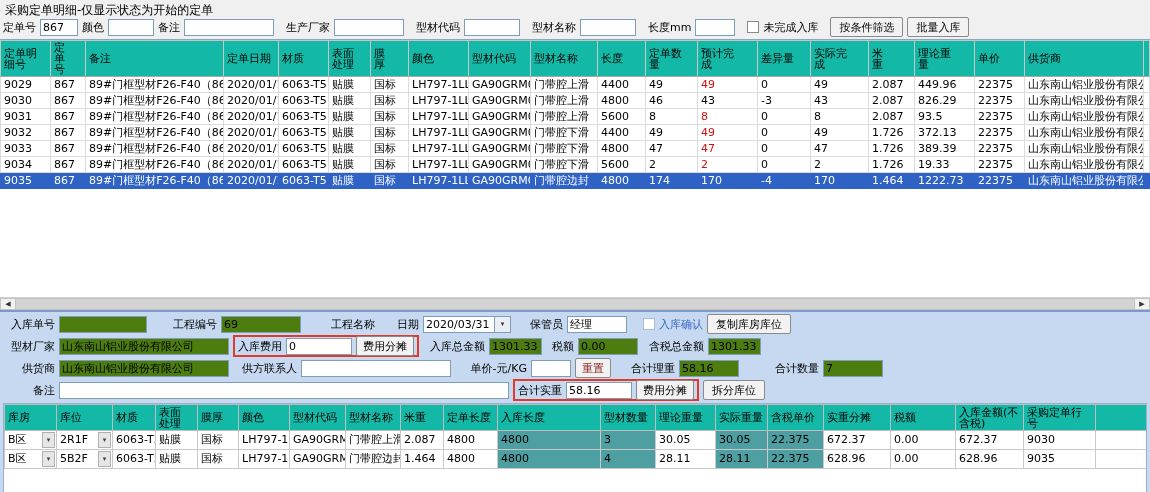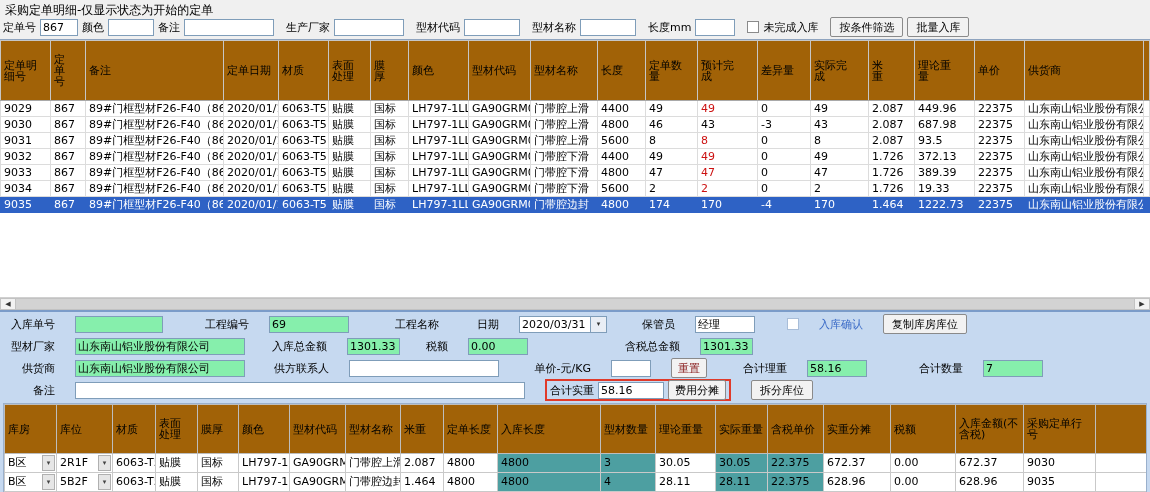--- a/index.html
+++ b/index.html
@@ -4,54 +4,54 @@
 <style>
   * { box-sizing: border-box; margin: 0; padding: 0; }
   html,body { width:1150px; height:492px; overflow:hidden; }
   body { font-family:"DejaVu Sans", sans-serif; font-size:11px; color:#000; background:#f0f0f0; }
 
   .top-title { height:15px; padding:2px 5px 0; font-size:12px; }
 
   .filter-bar { height:25px; display:flex; align-items:center; padding:0 3px; gap:4px; border-bottom:1px solid #8fa4bf; }
   .lbl { white-space:nowrap; }
   .txt { height:17px; border:1px solid #7f9db9; background:#fff; font:11px "DejaVu Sans",sans-serif; padding:0 2px; }
-  .ro  { background:#86efac; }
+  .ro  { background:#4d7c0f; }
   .w38{width:38px}.w46{width:46px}.w90{width:90px}.w70{width:70px}.w56{width:56px}.w40{width:40px}
   .w60{width:60px}.w62{width:53px}.w66{width:66px}.w72{width:72px}.w80{width:80px}.w88{width:88px}.w150{width:150px}.w170{width:170px}.w450{width:450px}
   .btn { height:20px; background:#f2f2f2; border:1px solid #8a8a8a; border-radius:2px; font:11px "DejaVu Sans",sans-serif; padding:0 8px; white-space:nowrap; cursor:default; }
   .btn.small { padding:0 6px; }
   .btn.reset { color:#8b2020; }
   .cb { width:12px; height:12px; background:#fff; border:1px solid #8a8a8a; display:inline-block; flex:none; }
   .cb.flat { border-color:#a8bdd8; }
-  .gap8{margin-left:8px}.gap12{margin-left:12px}.gap24{margin-left:24px}.gap70{margin-left:70px}
+  .gap8{margin-left:8px}.gap12{margin-left:12px}.gap24{margin-left:24px}.gap70{}
 
   
   .grid-wrap { height:257px; background:#fff; overflow:hidden; }
   table.grid { border-collapse:collapse; table-layout:fixed; width:1150px; background:#fff; }
-  table.grid th { background:#a16207; border:1px solid #c6c6c6; border-bottom:1px solid #a9a9a9; font-weight:normal; text-align:left; padding:13px 3px; white-space:pre-line; line-height:11px; font-size:11px; height:33px; vertical-align:middle; overflow:hidden; }
+  table.grid th { background:#14b8a6; border:1px solid #c6c6c6; border-bottom:1px solid #a9a9a9; font-weight:normal; text-align:left; padding:1px 3px; white-space:pre-line; line-height:11px; font-size:11px; height:33px; vertical-align:middle; overflow:hidden; }
   table.grid td { border:1px solid #dcdcdc; padding:0 3px; height:16px; line-height:15px; white-space:nowrap; overflow:hidden; font-size:11px; position:relative; }
   #order-table td.red { color:#cc1111; }
   #order-table tr.selected td { background:#2e62c5; color:#fff; border-color:#2e62c5; }
   #order-table col.c-id{width:50px} #order-table col.c-order{width:35px} #order-table col.c-remark{width:138px}
   #order-table col.c-date{width:55px} #order-table col.c-material{width:50px} #order-table col.c-surface{width:42px}
   #order-table col.c-film{width:38px} #order-table col.c-color{width:60px} #order-table col.c-code{width:62px}
   #order-table col.c-name{width:67px} #order-table col.c-length{width:48px} #order-table col.c-qty{width:52px}
   #order-table col.c-expected{width:60px} #order-table col.c-diff{width:53px} #order-table col.c-actual{width:58px}
   #order-table col.c-mweight{width:46px} #order-table col.c-tweight{width:60px} #order-table col.c-price{width:50px}
   #order-table col.c-supplier{width:119px}
 
   
   .hbar { height:13px; background:#ececec; display:flex; align-items:stretch; border-top:1px solid #d0d0d0; }
   .sb-btn { width:16px; background:#f2f2f2; border:1px solid #c2c2c2; font-size:7px; line-height:11px; text-align:center; color:#333; flex:none; }
   .sb-thumb { flex:1; background:#d3d3d3; border:1px solid #c2c2c2; border-left:none; border-right:none; }
 
   
   .bottom { height:182px; background:#c6d9f0; border-top:2px solid #7b9cc9; padding:1px 3px 0; }
   .b-title { font-size:11px; height:13px; }
-  .form-row { display:flex; align-items:center; height:22px; gap:20px; white-space:nowrap; }
+  .form-row { display:flex; align-items:center; height:22px; gap:4px; white-space:nowrap; }
   .flbl { text-align:right; white-space:nowrap; flex:none; }
   .fl52{width:52px}.fl58{width:58px}.fl62{width:62px}.fl40{width:40px}.fl28{width:28px}.fl64{width:64px}
   .red-box { display:flex; align-items:center; gap:4px; border:2px solid #e03a2a; padding:0 3px; height:22px; }
   .blue-lbl { color:#3b6bc7;font-family:Liberation Mono, monospace; }
   .date-wrap { display:flex; align-items:center; }
   .dd-btn { width:16px; height:17px; background:#e9eef5; border:1px solid #7f9db9; border-left:none; font-size:7px; line-height:15px; text-align:center; color:#333; }
 
   
   .entry-wrap { margin-top:2px; background:#fff; height:109px; overflow:hidden; border:1px solid #9ab0cc; border-bottom:none; }
   table.grid#entry-table th { height:26px; border-color:#bdbdbd; }
@@ -184,21 +184,21 @@
           <td class="c-film">国标</td>
           <td class="c-color">LH797-1LL0</td>
           <td class="c-code">GA90GRM03</td>
           <td class="c-name">门带腔上滑</td>
           <td class="c-length">4800</td>
           <td class="c-qty">46</td>
           <td class="c-expected">43</td>
           <td class="c-diff">-3</td>
           <td class="c-actual">43</td>
           <td class="c-mweight">2.087</td>
-          <td class="c-tweight">687.98</td>
+          <td class="c-tweight">826.29</td>
           <td class="c-price">22375</td>
           <td class="c-supplier">山东南山铝业股份有限公司</td>
           <td class="c-filler"></td>
         </tr>
         <tr>
           <td class="c-id">9031</td>
           <td class="c-order">867</td>
           <td class="c-remark">89#门框型材F26-F40（866+867）</td>
           <td class="c-date">2020/01/13</td>
           <td class="c-material">6063-T5</td>
@@ -331,20 +331,25 @@
     <span class="flbl fl40 gap8">保管员</span>
     <input class="txt w60" value="经理" style="">
     <span class="cb flat gap12"></span>
     <span class="lbl blue-lbl">入库确认</span>
     <button class="btn">复制库房库位</button>
   </div>
 
   <div class="form-row">
     <span class="flbl fl52">型材厂家</span>
     <input class="txt ro w170" value="山东南山铝业股份有限公司" style="">
+    <span class="red-box">
+      <span class="flbl">入库费用</span>
+      <input class="txt w66" value="0" style="">
+      <button class="btn small">费用分摊</button>
+    </span>
     <span class="flbl fl62">入库总金额</span>
     <input class="txt ro w62" value="1301.33" style="">
     <span class="flbl fl28">税额</span>
     <input class="txt ro w60" value="0.00" style="">
     <span class="flbl fl62 gap70">含税总金额</span>
     <input class="txt ro w62" value="1301.33" style="">
   </div>
 
   <div class="form-row">
     <span class="flbl fl52">供货商</span>

